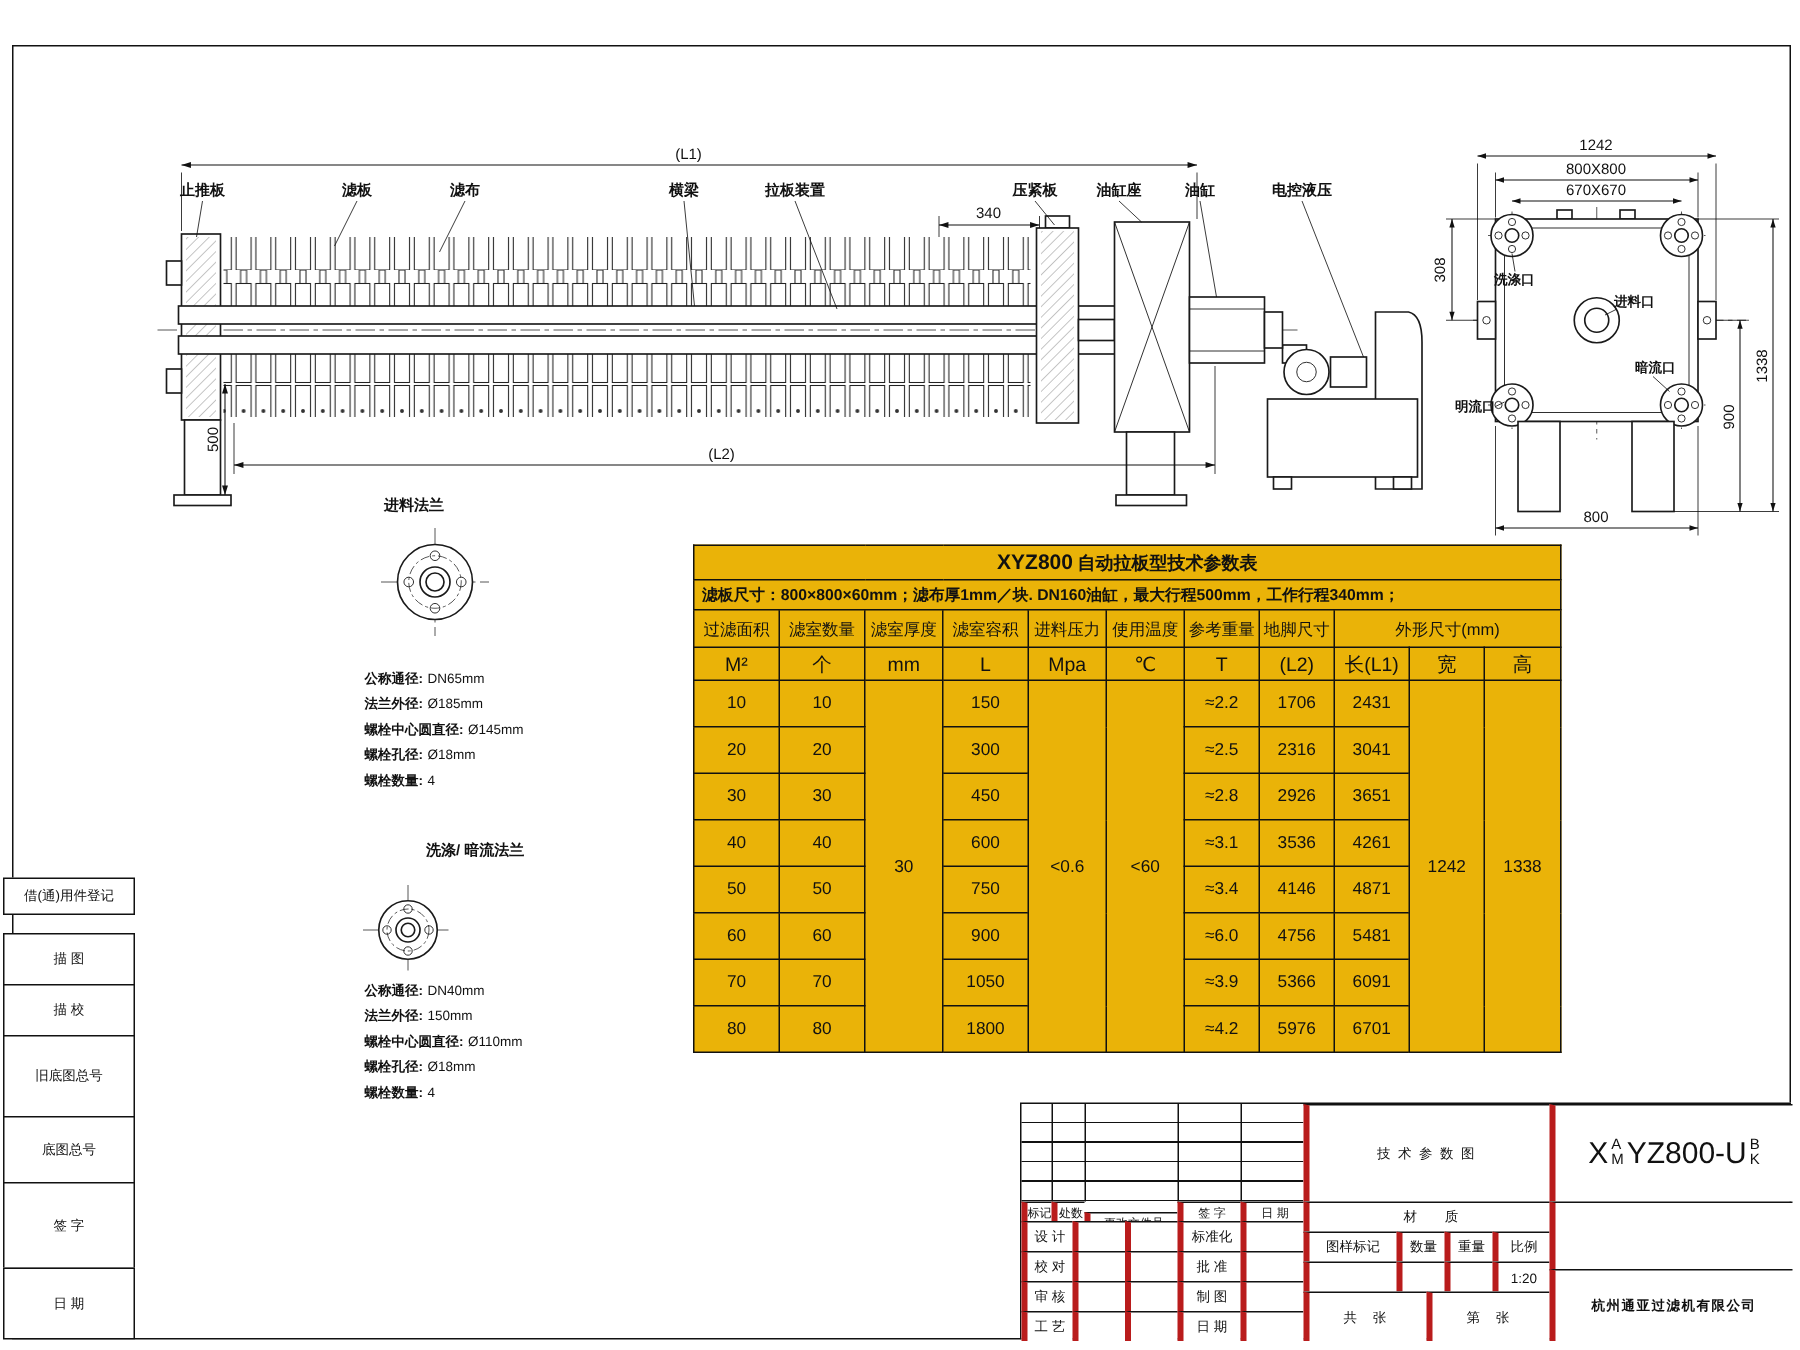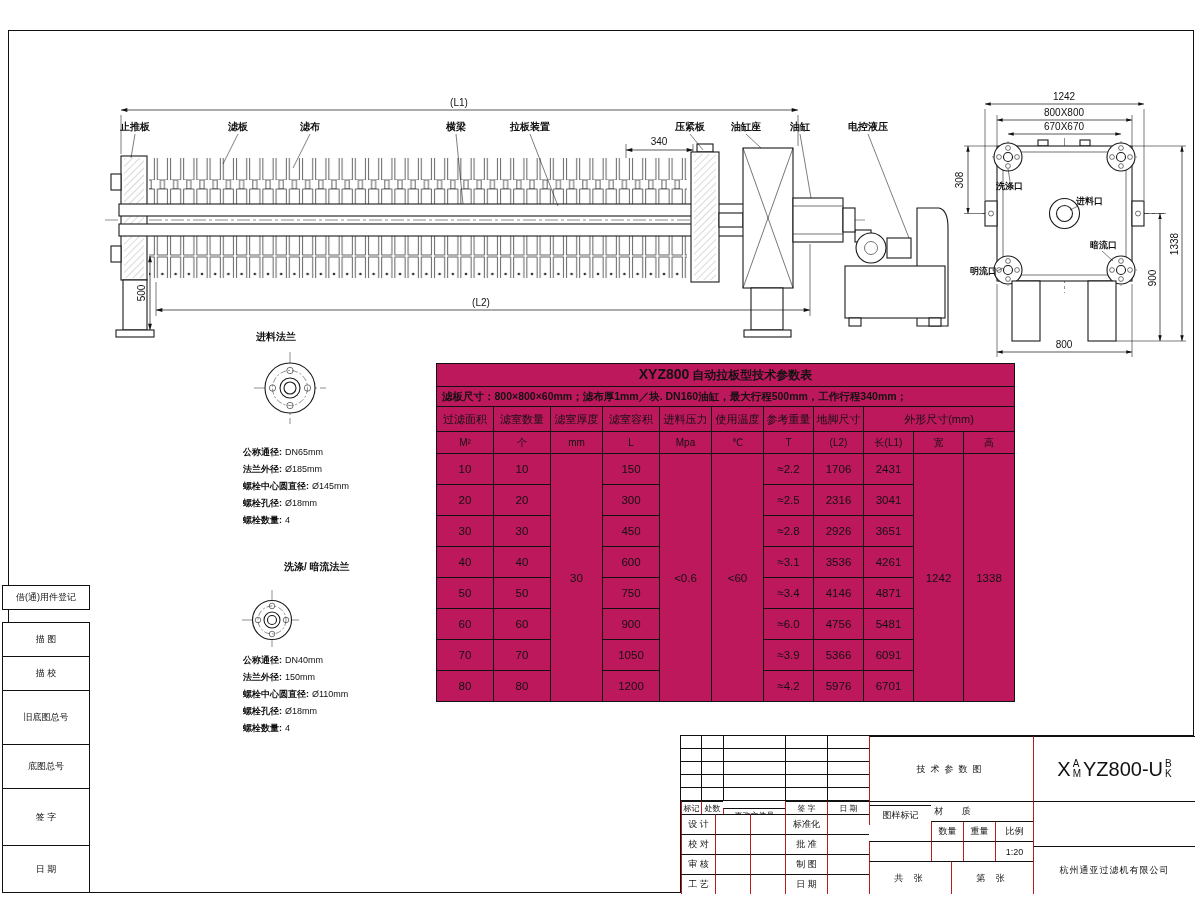--- a/index.html
+++ b/index.html
@@ -21,42 +21,42 @@
   .callout text{font-size:10px;font-weight:bold}
   .callout line{stroke:#111;stroke-width:0.55}
   .port-t{font-size:9px;font-weight:bold}
   .leader{stroke:#111;stroke-width:0.55}
 
   .flange-title{position:absolute;font-size:10px;font-weight:bold}
   .specs{position:absolute;font-size:9px;line-height:17px;white-space:nowrap}
   .specs b{font-weight:bold}
   .specs span{margin-left:3px}
 
-  .ptable{position:absolute;left:436px;top:363px;border-collapse:collapse;table-layout:fixed;background:#be185d}
+  .ptable{position:absolute;left:462px;top:363px;border-collapse:collapse;table-layout:fixed;background:#eab308}
   .ptable td{border:1px solid #111;text-align:center;font-size:11.5px;height:30px;padding:0;overflow:hidden}
   .ptable .tt td{height:22px;font-size:12px;font-weight:bold}
   .tt-model{font-size:14px;margin-right:3px}
   .ptable .ts td{height:19px;font-size:10.5px;text-align:left;padding-left:5px;font-weight:bold}
   .ptable .th1 td{height:24px;font-size:11px;font-weight:normal}
-  .ptable .th2 td{height:21px;font-size:10px}
+  .ptable .th2 td{height:21px;font-size:13px}
 
   .tb{position:absolute;left:680px;top:735px;width:514px;height:158px;border:1.5px solid #111;
       box-sizing:border-box;background:#fff}
-  .tb .c{position:absolute;border-left:1px solid #b91c1c;border-top:1px solid #111;box-sizing:border-box;
+  .tb .c{position:absolute;border-left:4px solid #b91c1c;border-top:1px solid #111;box-sizing:border-box;
          display:flex;align-items:center;justify-content:center;font-size:9px;background:#fff}
   .tb .vl{position:absolute;width:1px;background:#111}
   .rev-area{position:absolute;left:0;top:0;width:188px;height:65px;
             background:repeating-linear-gradient(to bottom,transparent 0 12px,#111 12px 13px)}
   .tb-title{font-size:15px;letter-spacing:5px}
   .mat{justify-content:flex-start;padding-left:10px;letter-spacing:8px;font-size:9.5px}
   .model{gap:2px}
   .m-big{font-size:20px}
   .m-stack{display:inline-flex;flex-direction:column;font-size:10px;line-height:1.05}
   .m-stack i{font-style:normal}
-  .company{font-size:13px;font-weight:400;letter-spacing:1px}
+  .company{font-size:13px;font-weight:700;letter-spacing:1px}
   .scale-v{font-size:10px}
   .sheetcell{font-size:10px;letter-spacing:4px}
 </style>
 </head>
 <body>
 
 <div class="frame"></div>
 
 <div class="lbox" style="top:585px;height:25px">
     <span>借(通)用件登记</span>
@@ -449,21 +449,21 @@
         <td>70</td>
         <td>70</td>
         <td>1050</td>
         <td>≈3.9</td>
         <td>5366</td>
         <td>6091</td>
       </tr>
   <tr>
         <td>80</td>
         <td>80</td>
-        <td>1200</td>
+        <td>1800</td>
         <td>≈4.2</td>
         <td>5976</td>
         <td>6701</td>
       </tr>
 </tbody>
   </table>
 
 <div class="tb">
   <div class="rev-area"></div>
   <div class="vl" style="left:20px;top:0;height:65px"></div>
@@ -496,21 +496,21 @@
   <div class="c" style="left:146px;top:118px;width:42px;height:20px"></div>
 
   <div class="c" style="left:0;top:138px;width:34px;height:20px">工 艺</div>
   <div class="c" style="left:34px;top:138px;width:35px;height:20px"></div>
   <div class="c" style="left:69px;top:138px;width:35px;height:20px"></div>
   <div class="c" style="left:104px;top:138px;width:42px;height:20px">日 期</div>
   <div class="c" style="left:146px;top:138px;width:42px;height:20px"></div>
 
   <div class="c tb-title" style="left:188px;top:0;width:164px;height:65px">技术参数图</div>
   <div class="c mat" style="left:188px;top:65px;width:164px;height:20px">材  质</div>
-  <div class="c" style="left:188px;top:69px;width:62px;height:20px">图样标记</div>
+  <div class="c" style="left:188px;top:85px;width:62px;height:20px">图样标记</div>
   <div class="c" style="left:250px;top:85px;width:32px;height:20px">数量</div>
   <div class="c" style="left:282px;top:85px;width:32px;height:20px">重量</div>
   <div class="c" style="left:314px;top:85px;width:38px;height:20px">比例</div>
   <div class="c" style="left:188px;top:105px;width:62px;height:20px"></div>
   <div class="c" style="left:250px;top:105px;width:32px;height:20px"></div>
   <div class="c" style="left:282px;top:105px;width:32px;height:20px"></div>
   <div class="c scale-v" style="left:314px;top:105px;width:38px;height:20px">1:20</div>
   <div class="c sheetcell" style="left:188px;top:125px;width:82px;height:33px">共  张</div>
   <div class="c sheetcell" style="left:270px;top:125px;width:82px;height:33px">第  张</div>
 

